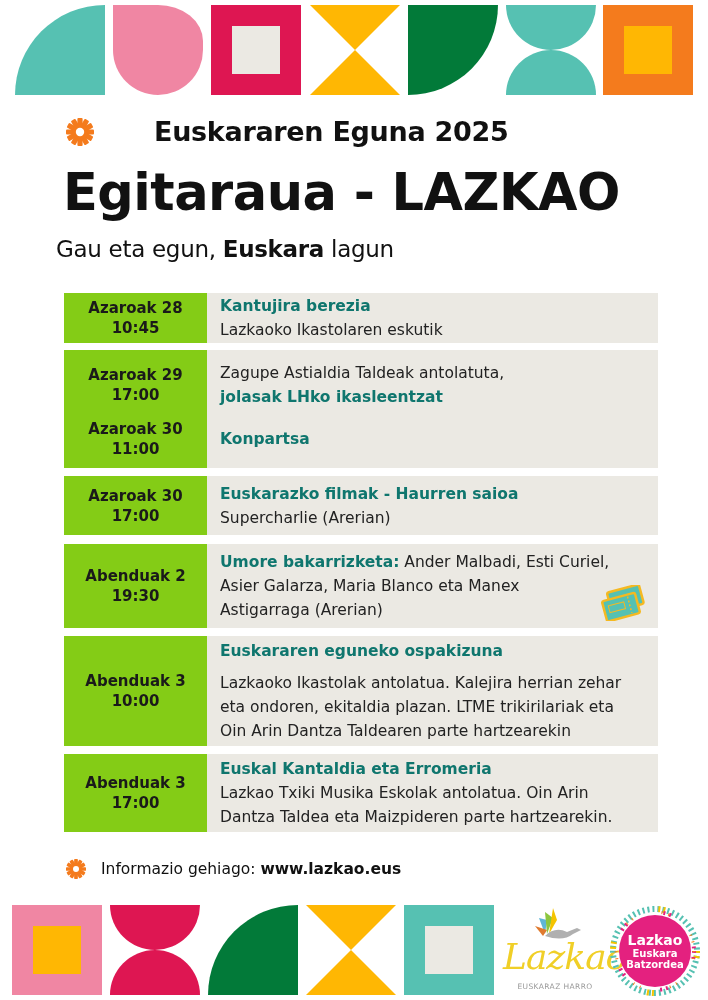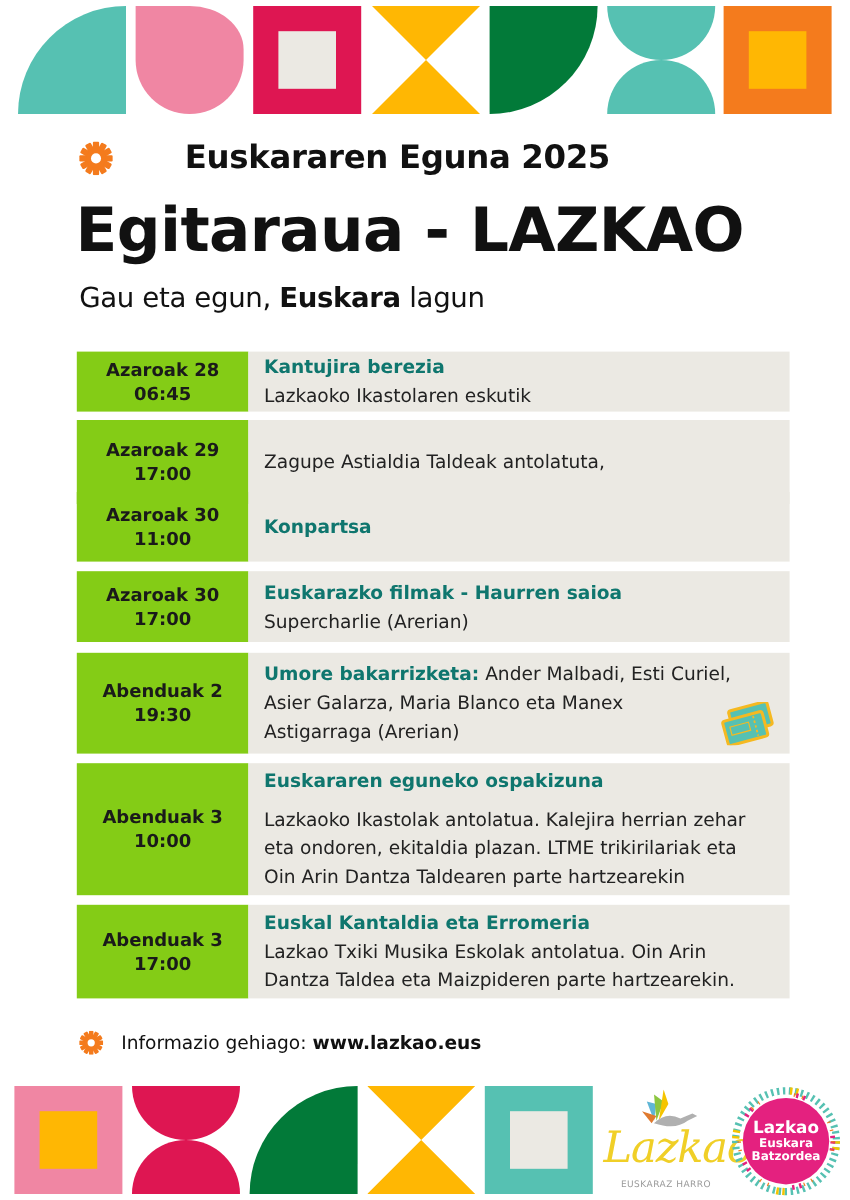--- a/index.html
+++ b/index.html
@@ -24,21 +24,21 @@
   .hourglass { clip-path:polygon(0 0, 100% 0, 50% 50%, 100% 100%, 0 100%, 50% 50%); }
   .semis { position:absolute; width:90px; height:90px; }
   .semis .top, .semis .bot { position:absolute; left:0; width:90px; height:45px; }
   .semis .top { top:0; border-radius:0 0 45px 45px / 0 0 45px 45px; }
   .semis .bot { bottom:0; border-radius:45px 45px 0 0 / 45px 45px 0 0; }
 
   
   .kicker { left:66px; top:116px; font-size:27px; font-weight:bold; letter-spacing:-0.3px; display:flex; align-items:center;gap:48px; }
   .sun { width:28px; height:28px; margin-right:12px; }
   .title { left:63px; top:160px; font-size:51px; font-weight:bold; letter-spacing:-0.5px; line-height:66px; }
-  .subtitle { left:66px; top:236px; font-size:23px; letter-spacing:-0.3px; }
+  .subtitle { left:56px; top:236px; font-size:23px; letter-spacing:-0.3px; }
   .subtitle b { font-weight:bold; }
 
   
   .row { position:absolute; left:64px; width:594px; display:flex; }
   .date { width:143px; background:#84cc16; display:flex; flex-direction:column; justify-content:center; align-items:center;
           font-weight:bold; font-size:15px; line-height:20px; text-align:center; color:#1a1a1a; }
   .content { flex:1; background:#ebe9e3; padding:0 10px 0 13px; display:flex; flex-direction:column; justify-content:center;
              font-size:15.5px; line-height:24px; color:#222; position:relative; }
   .content .t { font-weight:bold; color:#0f766e; }
   .content .gap { height:8px; }
@@ -94,35 +94,36 @@
     <circle cx="14" cy="14" r="4.2" fill="#fff"></circle>
   </svg>
   <span>Euskararen Eguna 2025</span>
 </div>
 <div class="abs title">Egitaraua - LAZKAO</div>
 <div class="abs subtitle"><span>Gau eta egun, </span><b>Euskara</b><span> lagun</span></div>
 
 <div class="row" style="top:293px;height:50px;">
   <div class="date">
     <span>Azaroak 28</span>
-      <span>06:45</span>
+      <span>10:45</span>
   </div>
   <div class="content">
     <span class="t">Kantujira berezia</span>
     <span>Lazkaoko Ikastolaren eskutik</span>
   </div>
 </div>
 
 <div class="row" style="top:350px;height:70px;">
   <div class="date">
     <span>Azaroak 29</span>
       <span>17:00</span>
   </div>
   <div class="content">
     <span>Zagupe Astialdia Taldeak antolatuta,</span>
+    <span class="t">jolasak LHko ikasleentzat</span>
   </div>
 </div>
 
 <div class="row" style="top:410px;height:58px;">
   <div class="date">
     <span>Azaroak 30</span>
       <span>11:00</span>
   </div>
   <div class="content">
     <span class="t">Konpartsa</span>

